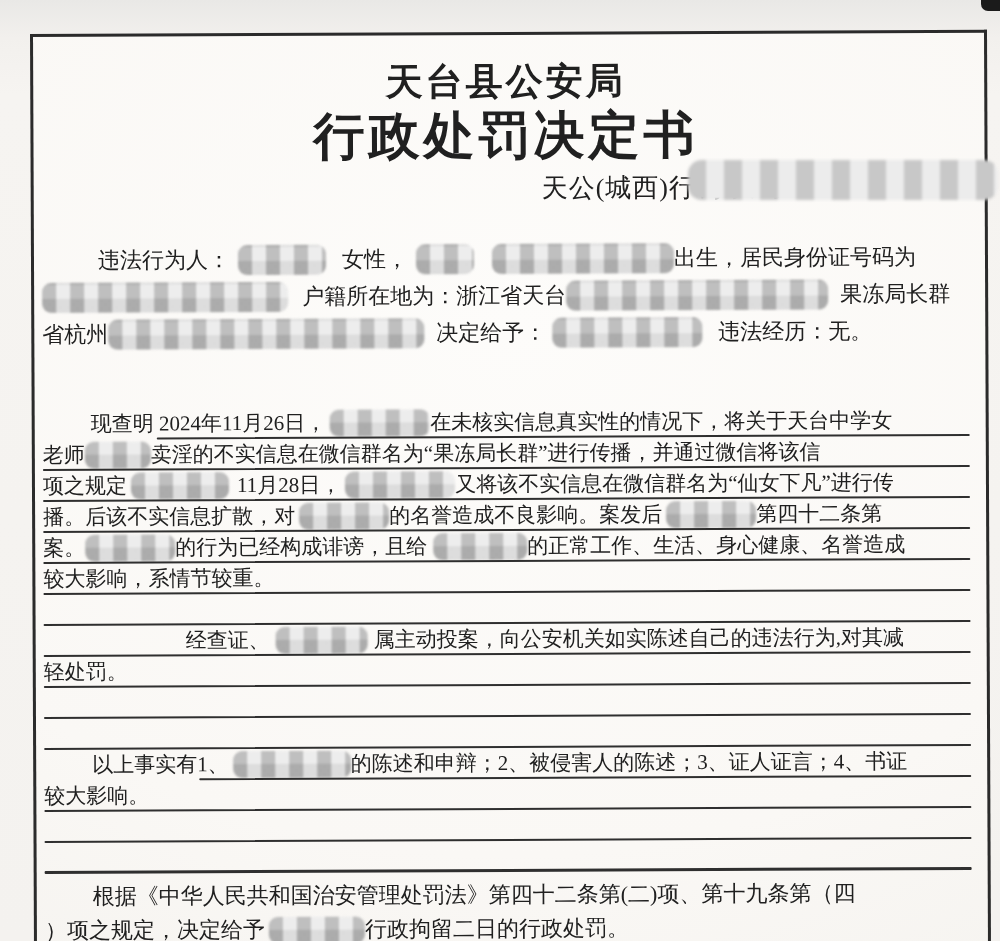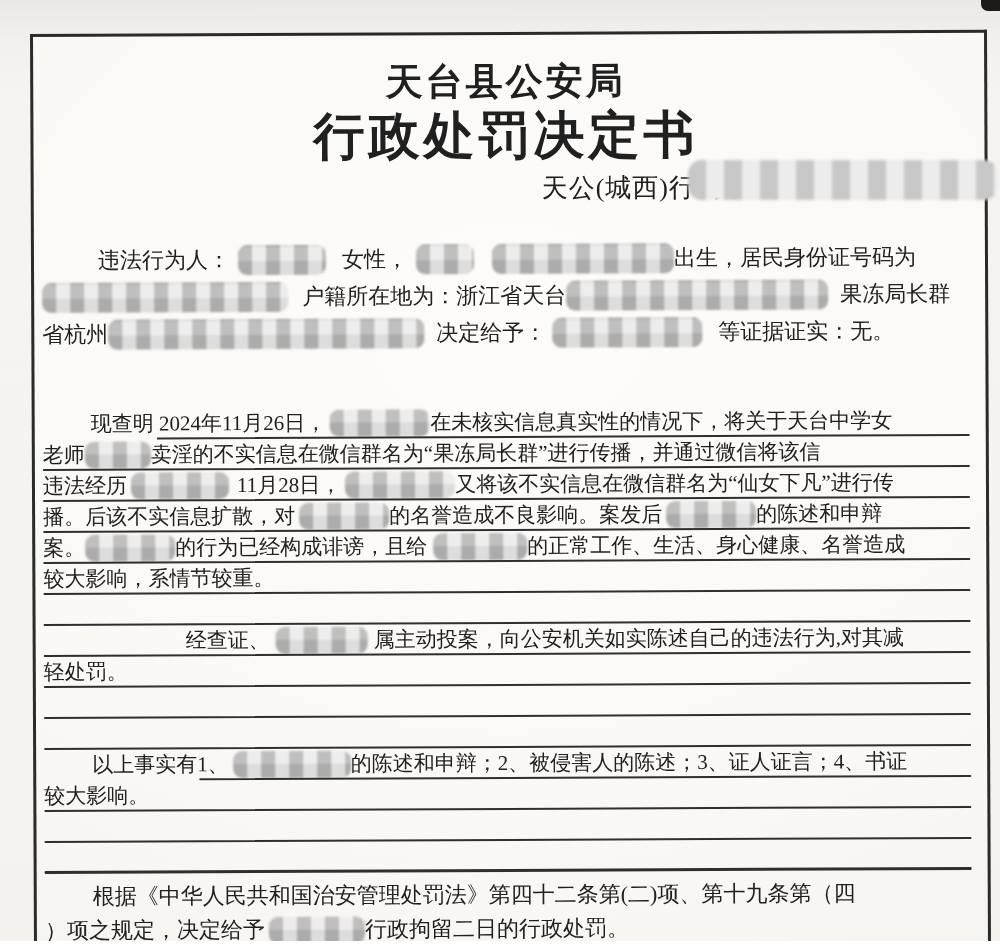--- a/index.html
+++ b/index.html
@@ -117,55 +117,55 @@
             <span class="txt">果冻局长群</span>
           </div>
           <div class="row plain">
             <span class="txt">省杭州</span>
             <span class="redact" style="width: 316px;"></span>
             <span class="gap" style="width: 12px;"></span>
             <span class="txt">决定给予：</span>
             <span class="gap" style="width: 6px;"></span>
             <span class="redact" style="width: 150px;"></span>
             <span class="gap" style="width: 16px;"></span>
-            <span class="txt">等证据证实：无。</span>
+            <span class="txt">违法经历：无。</span>
           </div>
           <div class="row spacer"></div>
           <div class="row ruled" style="padding-left: 48px;">
             <span class="txt">现查明 2024年11月26日，</span>
             <span class="gap" style="width: 4px;"></span>
             <span class="redact" style="width: 100px;"></span>
             <span class="txt">在未核实信息真实性的情况下，将关于天台中学女</span>
             <span class="rule" style="left: 114px;"></span>
           </div>
           <div class="row ruled">
             <span class="txt">老师</span>
             <span class="redact" style="width: 66px;"></span>
             <span class="txt">卖淫的不实信息在微信群名为“果冻局长群”进行传播，并通过微信将该信</span>
             <span class="rule"></span>
           </div>
           <div class="row ruled">
-            <span class="txt">违法经历</span>
+            <span class="txt">项之规定</span>
             <span class="gap" style="width: 4px;"></span>
             <span class="redact" style="width: 98px;"></span>
             <span class="gap" style="width: 8px;"></span>
             <span class="txt">11月28日，</span>
             <span class="gap" style="width: 4px;"></span>
             <span class="redact" style="width: 110px;"></span>
             <span class="txt">又将该不实信息在微信群名为“仙女下凡”进行传</span>
             <span class="rule"></span>
           </div>
           <div class="row ruled">
             <span class="txt">播。后该不实信息扩散，对</span>
             <span class="gap" style="width: 4px;"></span>
             <span class="redact" style="width: 90px;"></span>
             <span class="txt">的名誉造成不良影响。案发后</span>
             <span class="gap" style="width: 4px;"></span>
             <span class="redact" style="width: 90px;"></span>
-            <span class="txt">的陈述和申辩</span>
+            <span class="txt">第四十二条第</span>
             <span class="rule"></span>
           </div>
           <div class="row ruled">
             <span class="txt">案。</span>
             <span class="redact" style="width: 90px;"></span>
             <span class="txt">的行为已经构成诽谤，且给</span>
             <span class="gap" style="width: 6px;"></span>
             <span class="redact" style="width: 94px;"></span>
             <span class="txt">的正常工作、生活、身心健康、名誉造成</span>
             <span class="rule"></span>

